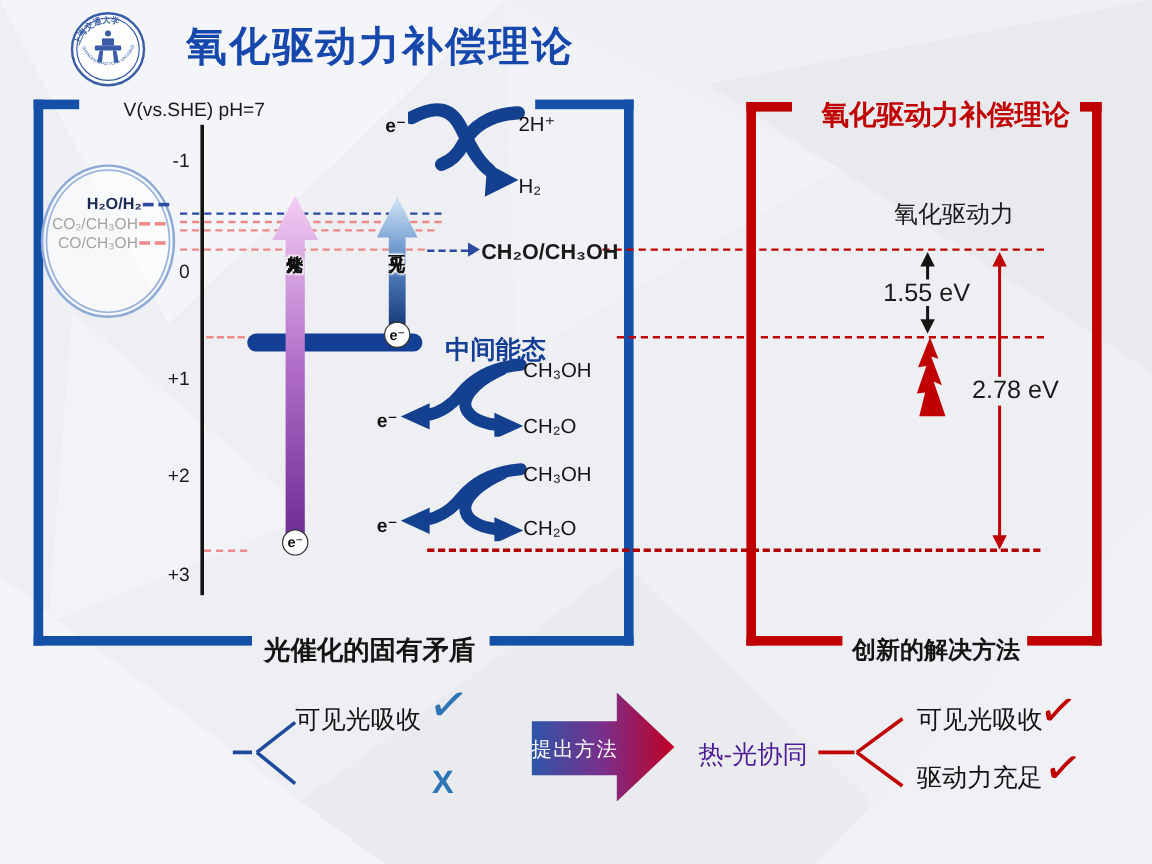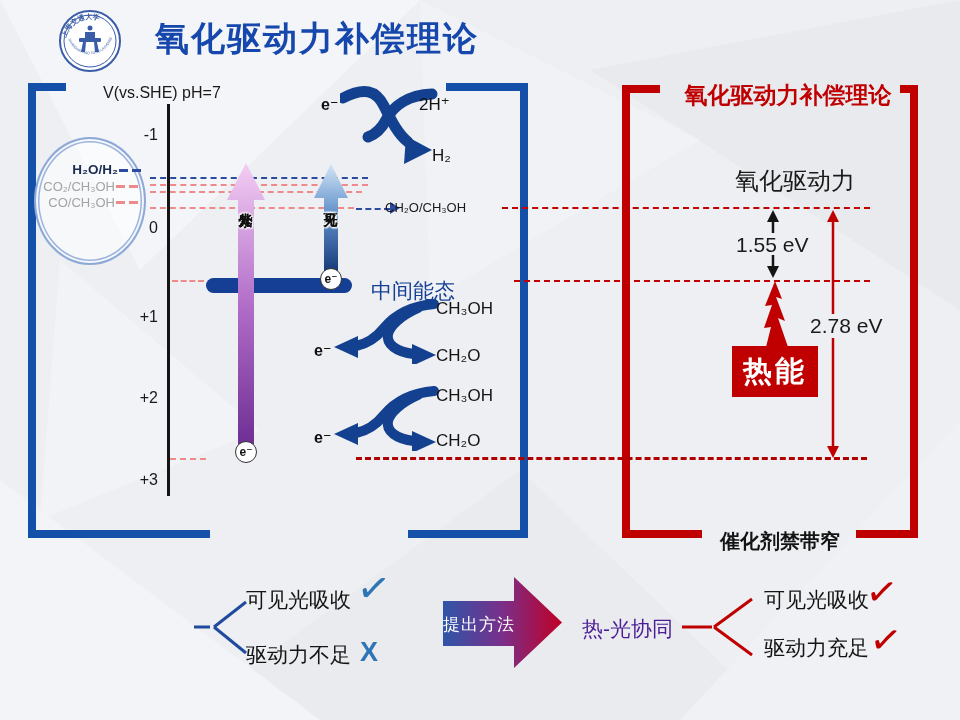--- a/index.html
+++ b/index.html
@@ -91,20 +91,21 @@
     </g>
   </svg>
   <div class="abs" style="left:155px;top:16px;z-index:6;font-size:34px;font-weight:bold;color:#1547ac;letter-spacing:2px">氧化驱动力补偿理论</div>
 
   <div class="bkb" style="left:28px;top:83px;width:8px;height:455px"></div>
   <div class="bkb" style="left:28px;top:83px;width:38px;height:8px"></div>
   <div class="bkb" style="left:446px;top:83px;width:82px;height:8px"></div>
   <div class="bkb" style="left:520px;top:83px;width:8px;height:455px"></div>
   <div class="bkb" style="left:28px;top:530px;width:182px;height:8px"></div>
   <div class="bkb" style="left:408px;top:530px;width:120px;height:8px"></div>
+  <div class="cap" style="left:214px;top:527px;width:188px;font-size:22px">光催化的固有矛盾</div>
 
   <div class="abs" style="left:103px;top:84px;z-index:6;font-size:16px">V(vs.SHE) pH=7</div>
   <div class="abs" style="left:167px;top:104px;width:2.5px;height:392px;background:#141414;z-index:4"></div>
   <div class="abs" style="left:126px;top:126px;width:32px;text-align:right;font-size:16px;z-index:6">-1</div>
   <div class="abs" style="left:126px;top:219px;width:32px;text-align:right;font-size:16px;z-index:6">0</div>
   <div class="abs" style="left:126px;top:308px;width:32px;text-align:right;font-size:16px;z-index:6">+1</div>
   <div class="abs" style="left:126px;top:389px;width:32px;text-align:right;font-size:16px;z-index:6">+2</div>
   <div class="abs" style="left:126px;top:471px;width:32px;text-align:right;font-size:16px;z-index:6">+3</div>
 
   <div class="abs" style="left:34px;top:137px;width:108px;height:124px;border-radius:50%;z-index:3;
@@ -119,50 +120,50 @@
   <div class="tick tk-pink" style="left:129px;top:185px;width:9px"></div>
   <div class="tick tk-pink" style="left:116px;top:201px;width:9px"></div>
   <div class="tick tk-pink" style="left:129px;top:201px;width:9px"></div>
 
   <div class="dash d-navy" style="left:150px;top:177px;width:218px"></div>
   <div class="dash d-pink" style="left:150px;top:184px;width:218px"></div>
   <div class="dash d-pink" style="left:150px;top:191px;width:212px"></div>
   <div class="dash d-pink" style="left:150px;top:207px;width:204px"></div>
   <div class="dash d-navy" style="left:356px;top:208px;width:34px"></div>
   <div class="abs" style="left:390px;top:202px;width:0;height:0;z-index:3;border-left:10px solid #2b4ba0;border-top:6px solid transparent;border-bottom:6px solid transparent"></div>
-  <div class="abs" style="left:385px;top:200px;z-index:6;font-size:13px;font-weight:normal">CH₂O/CH₃OH</div>
+  <div class="abs" style="left:401px;top:200px;z-index:6;font-size:18px;font-weight:bold">CH₂O/CH₃OH</div>
   <div class="dash d-red" style="left:502px;top:207px;width:368px"></div>
   <div class="dash d-pink" style="left:172px;top:280px;width:32px"></div>
   <div class="dash d-red" style="left:514px;top:280px;width:356px"></div>
   <div class="dash d-pink" style="left:170px;top:458px;width:36px"></div>
   <div class="dash d-dark" style="left:356px;top:457px;width:511px"></div>
 
 
   <svg class="svgabs" style="left:224px;top:158px" width="44" height="300" viewBox="0 0 44 300">
     <polygon points="22,5 41,42 30,42 30,294 14,294 14,42 3,42" fill="url(#gradUV)"></polygon>
   </svg>
   <svg class="svgabs" style="left:311px;top:160px" width="40" height="122" viewBox="0 0 40 122">
     <polygon points="20,4 37,38 27,38 27,120 13,120 13,38 3,38" fill="url(#gradVis)"></polygon>
   </svg>
   <div class="lightlbl" style="left:238px;top:202px">紫外光</div>
   <div class="lightlbl" style="left:323px;top:202px">可见光</div>
 
   <div class="abs" style="left:206px;top:278px;width:146px;height:15px;border-radius:8px;background:#153f94;z-index:4"></div>
-  <div class="abs" style="left:371px;top:277px;z-index:6;font-size:21px;font-weight:normal;color:#153f94">中间能态</div>
+  <div class="abs" style="left:371px;top:277px;z-index:6;font-size:21px;font-weight:bold;color:#153f94">中间能态</div>
 
   <div class="ecirc" style="left:235px;top:441px">e⁻</div>
   <div class="ecirc" style="left:320px;top:268px">e⁻</div>
 
   <svg class="svgabs" style="left:340px;top:82px" width="100" height="88" viewBox="0 0 100 88">
     <path d="M 3 16 C 24 5, 36 8, 44 24 C 52 40, 58 52, 68 60" fill="none" stroke="#14418f" stroke-width="11" stroke-linecap="round"></path>
     <path d="M 92 12 C 68 13, 53 24, 46 38 C 42 46, 36 52, 28 55" fill="none" stroke="#14418f" stroke-width="11" stroke-linecap="round"></path>
     <polygon points="66,54 92,68 64,82" fill="#14418f"></polygon>
   </svg>
   <div class="elab" style="left:321px;top:95px">e⁻</div>
-  <div class="chem" style="left:419px;top:94px">2H⁺</div>
+  <div class="chem" style="left:432px;top:94px">2H⁺</div>
   <div class="chem" style="left:432px;top:146px">H₂</div>
 
   <svg class="svgabs" style="left:328px;top:296px" width="116" height="68" viewBox="0 0 116 68">
     <path d="M 106 8 C 82 10, 66 20, 56 32 C 48 42, 38 48, 28 50" fill="none" stroke="#14418f" stroke-width="10" stroke-linecap="round"></path>
     <path d="M 90 12 C 72 20, 62 30, 60 38 C 58 48, 68 56, 86 58" fill="none" stroke="#14418f" stroke-width="10" stroke-linecap="round"></path>
     <polygon points="30,40 6,51 30,62" fill="#14418f"></polygon>
     <polygon points="84,48 108,59 84,70" fill="#14418f"></polygon>
   </svg>
   <div class="chem" style="left:436px;top:299px">CH₃OH</div>
   <div class="elab" style="left:314px;top:341px">e⁻</div>
@@ -178,55 +179,50 @@
   <div class="elab" style="left:314px;top:428px">e⁻</div>
   <div class="chem" style="left:436px;top:431px">CH₂O</div>
 
   <div class="bkr" style="left:622px;top:85px;width:8px;height:453px"></div>
   <div class="bkr" style="left:622px;top:85px;width:38px;height:8px"></div>
   <div class="bkr" style="left:900px;top:85px;width:18px;height:8px"></div>
   <div class="bkr" style="left:910px;top:85px;width:8px;height:453px"></div>
   <div class="bkr" style="left:622px;top:530px;width:80px;height:8px"></div>
   <div class="bkr" style="left:856px;top:530px;width:62px;height:8px"></div>
   <div class="cap" style="left:664px;top:80px;width:248px;font-size:23px;color:#c00000">氧化驱动力补偿理论</div>
-  <div class="cap" style="left:704px;top:528px;width:152px;font-size:20px">催化剂禁带窄</div>
-
-  <div class="abs" style="left:729px;top:165px;width:132px;text-align:center;font-size:24px;z-index:6">氧化驱动力</div>
+  <div class="cap" style="left:704px;top:528px;width:152px;font-size:20px">创新的解决方法</div>
+
+  <div class="abs" style="left:729px;top:165px;width:132px;text-align:center;font-size:20px;z-index:6">氧化驱动力</div>
 
   <svg class="svgabs" style="left:764px;top:209px" width="18" height="70" viewBox="0 0 18 70">
     <line x1="9" y1="11" x2="9" y2="24" stroke="#141414" stroke-width="2.5"></line>
     <line x1="9" y1="46" x2="9" y2="59" stroke="#141414" stroke-width="2.5"></line>
     <polygon points="9,1 3,13 15,13" fill="#141414"></polygon>
     <polygon points="9,69 3,57 15,57" fill="#141414"></polygon>
   </svg>
   <div class="abs" style="left:736px;top:233px;z-index:6;font-size:21px">1.55 eV</div>
 
   <svg class="svgabs" style="left:824px;top:209px" width="18" height="250" viewBox="0 0 18 250">
     <line x1="9" y1="12" x2="9" y2="238" stroke="#c00000" stroke-width="2.5"></line>
     <polygon points="9,1 3,13 15,13" fill="#c00000"></polygon>
     <polygon points="9,249 3,237 15,237" fill="#c00000"></polygon>
   </svg>
   <div class="abs" style="left:808px;top:314px;z-index:6;font-size:21px;background:#edeff2;padding:0 2px">2.78 eV</div>
 
   <svg class="svgabs" style="left:752px;top:281px" width="40" height="66" viewBox="0 0 40 66">
     <polygon points="23,0 30,18 24,16 33,40 26,37 36,66 14,66 19,46 12,47 20,24 13,25" fill="#c00000"></polygon>
   </svg>
-  <div class="abs" style="left:732px;top:346px;width:86px;height:51px;background:#c00000;z-index:6;
-       display:flex;align-items:center;justify-content:center;color:#fff;font-size:29px;font-weight:bold;letter-spacing:3px">
-      <span>热能</span>
-    </div>
 
   <svg class="svgabs" style="left:190px;top:595px" width="60" height="64" viewBox="0 0 60 64">
     <line x1="4" y1="32" x2="20" y2="32" stroke="#1f4a9e" stroke-width="3"></line>
     <line x1="24" y1="32" x2="56" y2="7" stroke="#1f4a9e" stroke-width="3"></line>
     <line x1="24" y1="32" x2="56" y2="58" stroke="#1f4a9e" stroke-width="3"></line>
   </svg>
   <div class="blab" style="left:246px;top:586px">可见光吸收</div>
   <div class="mark" style="left:357px;top:565px;font-size:40px;color:#2e75b6;transform:rotate(8deg)">✓</div>
-  <div class="blab" style="left:246px;top:641px">驱动力不足</div>
   <div class="mark" style="left:360px;top:637px;font-size:27px;color:#2e75b6">X</div>
 
   <svg class="svgabs" style="left:443px;top:577px" width="120" height="91" viewBox="0 0 120 91">
     <polygon points="0,24 71,24 71,0 119,45.5 71,91 71,69 0,69" fill="url(#gradMethod)"></polygon>
   </svg>
   <div class="abs" style="left:443px;top:613px;width:71px;text-align:right;z-index:6;color:#fff;font-size:17px;letter-spacing:1px">提出方法</div>
 
   <div class="blab" style="left:582px;top:615px;color:#4c1d95">热-光协同</div>
   <svg class="svgabs" style="left:678px;top:595px" width="78" height="64" viewBox="0 0 78 64">
     <line x1="4" y1="32" x2="34" y2="32" stroke="#c00000" stroke-width="3"></line>

